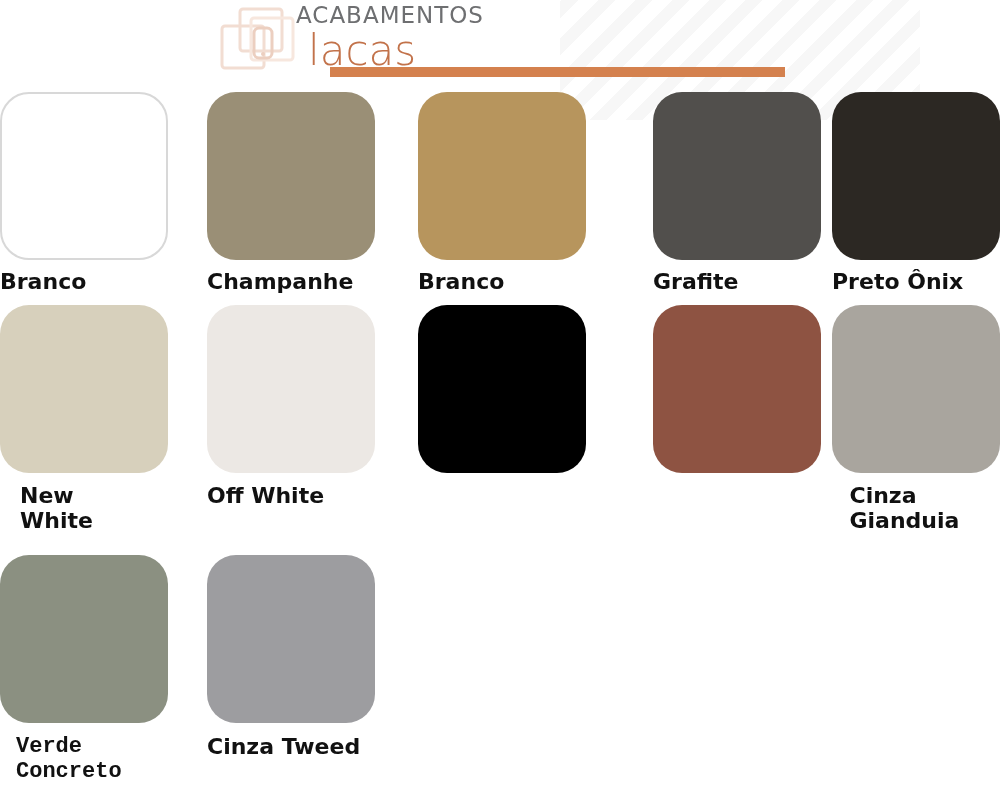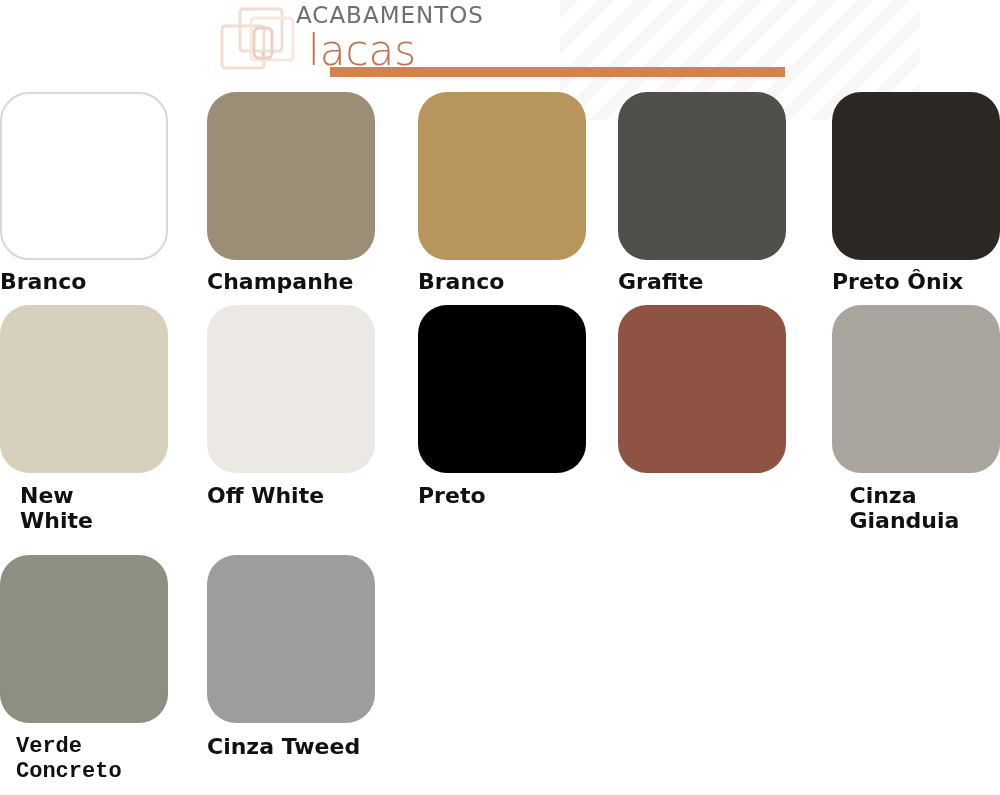--- a/index.html
+++ b/index.html
@@ -90,21 +90,21 @@
   #row-2 { top: 305px; }
   #row-3 { top: 555px; }
 
   .cell {
     position: absolute;
     width: 170px;
   }
   .cell.c0 { left: 0px;   }
   .cell.c1 { left: 207px; }
   .cell.c2 { left: 418px; }
-  .cell.c3 { left: 618px; }
+  .cell.c3 { left: 653px; }
   .cell.c4 { left: 832px; }
 
   .swatch {
     width: 168px;
     height: 168px;
     border-radius: 29px;
     box-sizing: border-box;
   }
 
   .label {
@@ -182,21 +182,20 @@
     <div class="label" style="max-width:130px;margin-left:auto;margin-right:auto;">New White</div>
   </div>
 
   <div class="cell c1">
     <div class="swatch" style="background-color: rgb(236, 232, 228);"></div>
     <div class="label">Off White</div>
   </div>
 
   <div class="cell c2">
     <div class="swatch" style="background-color: rgb(0, 0, 0);"></div>
-    <div class="label">Preto</div>
   </div>
 
   <div class="cell c3">
     <div class="swatch" style="background-color: rgb(142, 83, 66);"></div>
   </div>
 
   <div class="cell c4">
     <div class="swatch" style="background-color: rgb(169, 165, 158);"></div>
     <div class="label" style="max-width:135px;margin-left:auto;margin-right:auto;">Cinza Gianduia</div>
   </div>

